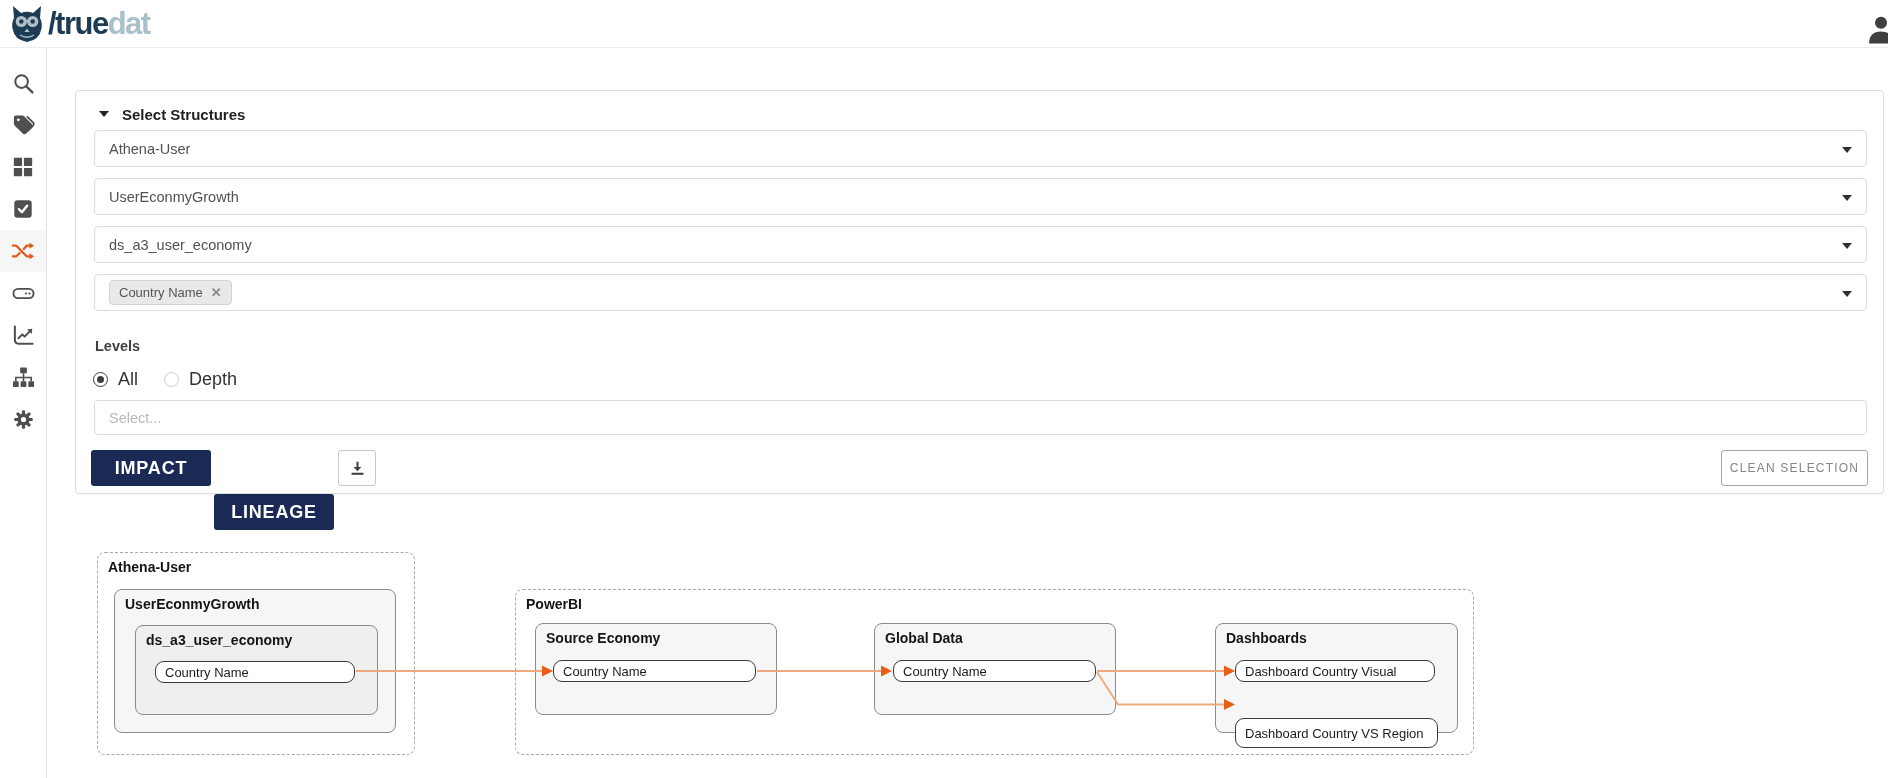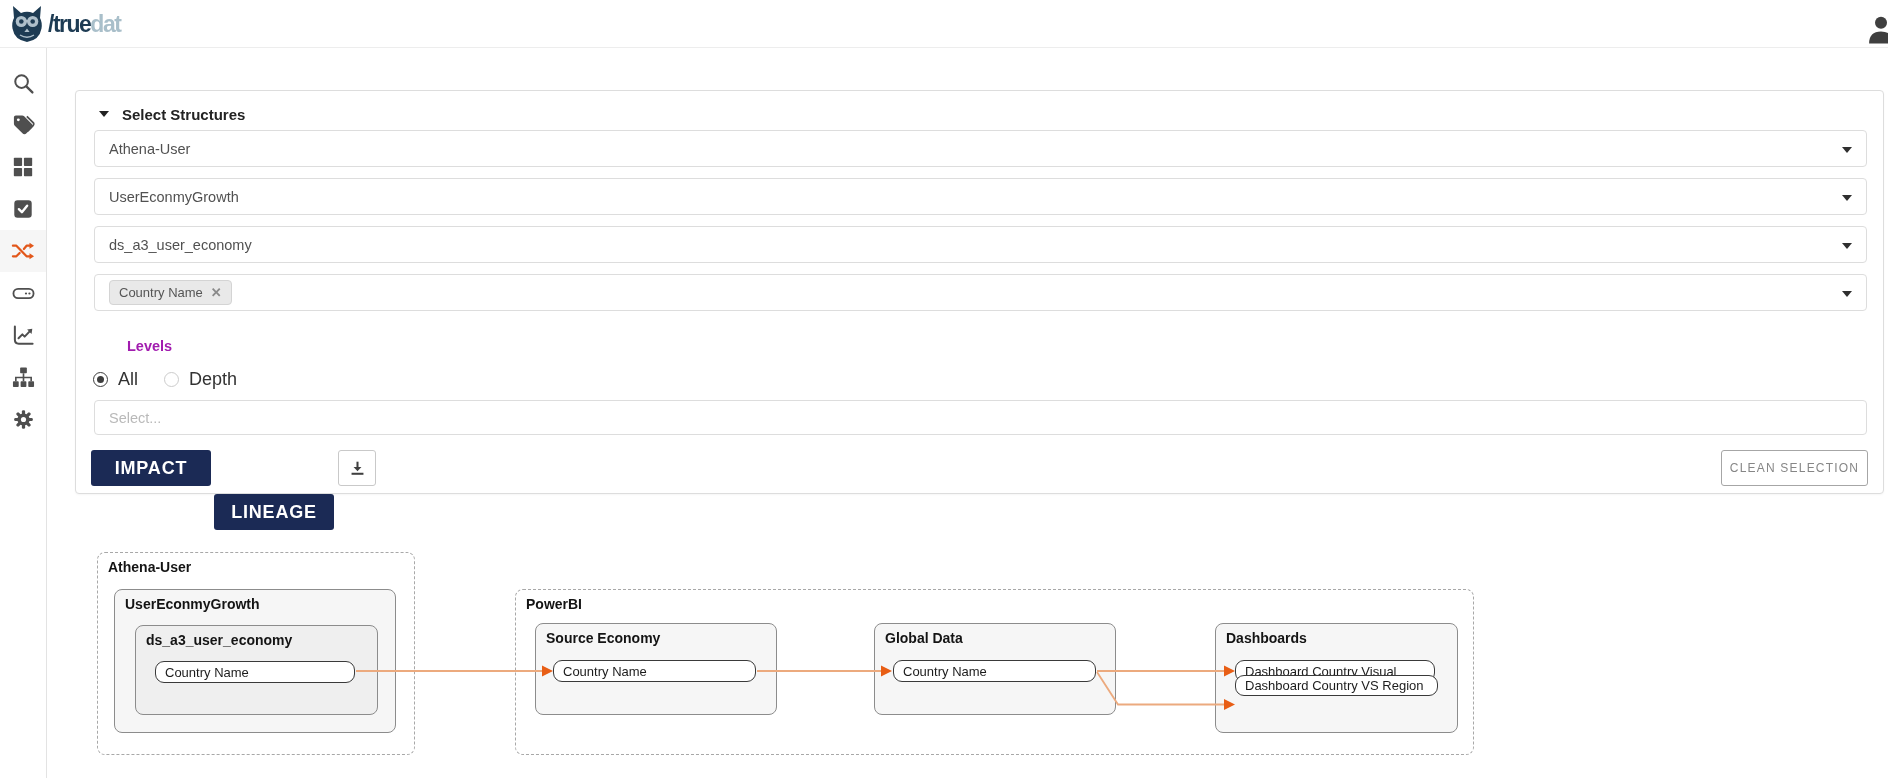--- a/index.html
+++ b/index.html
@@ -3,21 +3,21 @@
 <meta charset="utf-8">
 <style>
   * { margin:0; padding:0; box-sizing:border-box; }
   html,body { background:#fff; }
   body { font-family:"Liberation Sans", sans-serif; }
   #app { position:relative; width:1888px; height:778px; overflow:hidden; background:#fff; }
 
   
   .header { position:absolute; left:0; top:0; width:1888px; height:48px; background:#fff; border-bottom:1px solid #ededed; z-index:10; }
   .logo { position:absolute; left:10px; top:5px; display:flex; align-items:center; gap:4px; cursor:pointer; }
-  .logo-text { font-size:23px; font-weight:bold; letter-spacing:-1.5px; color:#1d3b53; line-height:38px; }
+  .logo-text { font-size:31px; font-weight:bold; letter-spacing:-1.5px; color:#1d3b53; line-height:38px; }
   .logo-text .dat { color:#a9bfca; }
   .user-icon { position:absolute; left:1866px; top:14px; }
 
   
   .sidebar { position:absolute; left:0; top:48px; width:47px; height:730px; border-right:1px solid #e3e3e3; background:#fff; padding-top:14px; z-index:9; }
   .side-item { width:46px; height:42px; display:flex; align-items:center; justify-content:center; cursor:pointer; }
   .side-item.active { background:#f6f6f6; }
   .side-item svg { display:block; }
 
   
@@ -27,21 +27,21 @@
   .card-title-text { font-size:15px; font-weight:bold; color:#222; }
 
   .sel { position:absolute; left:18px; width:1773px; height:37px; border:1px solid #ddd; border-radius:4px; background:#fff; display:flex; align-items:center; padding:0 34px 0 14px; cursor:pointer; }
   .sel-text { font-size:14.5px; color:#515151; }
   .sel-caret { position:absolute; right:14px; top:16px; width:0; height:0; border-left:5px solid transparent; border-right:5px solid transparent; border-top:6px solid #2f2f2f; }
   .s1 { top:39px; } .s2 { top:87px; } .s3 { top:135px; } .s4 { top:183px; }
 
   .chip { display:flex; align-items:center; gap:8px; background:#e9e9e9; border:1px solid #d4d4d4; border-radius:4px; padding:4px 9px; font-size:13px; color:#555; }
   .chip-x { color:#8a8a8a; font-size:13px; font-weight:bold; cursor:pointer; line-height:1; }
 
-  .levels-label { position:absolute; left:19px; top:247px; font-size:14.5px; font-weight:bold; color:#a21caf;margin-left:32px; }
+  .levels-label { position:absolute; left:19px; top:247px; font-size:14.5px; font-weight:bold; color:#404040; }
   .radio-row { position:absolute; left:17px; top:278px; display:flex; align-items:center; }
   .radio { width:15px; height:15px; border-radius:50%; background:#fff; display:flex; align-items:center; justify-content:center; cursor:pointer; }
   .radio.on { border:1.5px solid #3d3d3d; }
   .radio.on .dot { width:7px; height:7px; border-radius:50%; background:#3d3d3d; }
   .radio.off { border:1.5px solid #ccc; }
   .radio-label { font-size:18px; color:#333; margin:0 26px 0 10px; }
 
   .levels-input { position:absolute; left:18px; top:309px; width:1773px; height:35px; border:1px solid #ddd; border-radius:4px; font-size:14.5px; color:#515151; padding:0 14px; font-family:"Liberation Sans", sans-serif; outline:none; }
   .levels-input::placeholder { color:#b9b9b9; }
 
@@ -65,21 +65,21 @@
   .n-ds  { left:135px; top:625px; width:243px; height:90px; background:#efefef; }
   .n-source { left:535px; top:623px; width:242px; height:92px; }
   .n-global { left:874px; top:623px; width:242px; height:92px; }
   .n-dash { left:1215px; top:623px; width:243px; height:110px; }
 
   .pill { position:absolute; background:#fff; border:1.4px solid #3a3a3a; border-radius:9px; display:flex; align-items:center; padding:0 9px; font-size:13px; color:#1c1c1c; cursor:pointer; white-space:nowrap; }
   .p-athena { left:155px; top:661px; width:200px; height:22px; }
   .p-source { left:553px; top:660px; width:203px; height:22px; }
   .p-global { left:893px; top:660px; width:203px; height:22px; }
   .p-visual { left:1235px; top:660px; width:200px; height:22px; }
-  .p-vs     { left:1235px; top:675px; width:203px; height:21px; }
+  .p-vs     { left:1235px; top:718px; width:203px; height:30px; }
 
   .edges { position:absolute; left:0; top:0; width:1888px; height:778px; pointer-events:none; z-index:3; }
 </style>
 </head>
 <body>
 
 <div id="app">
 
   <div class="header">
     <div class="logo">

